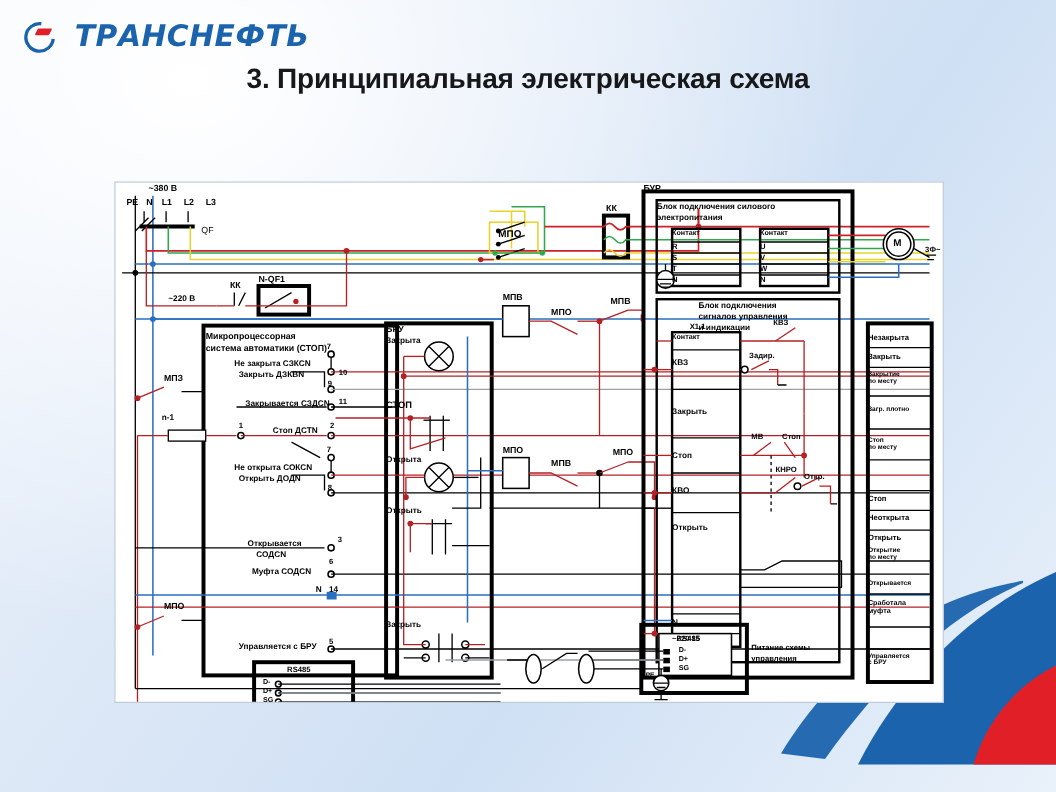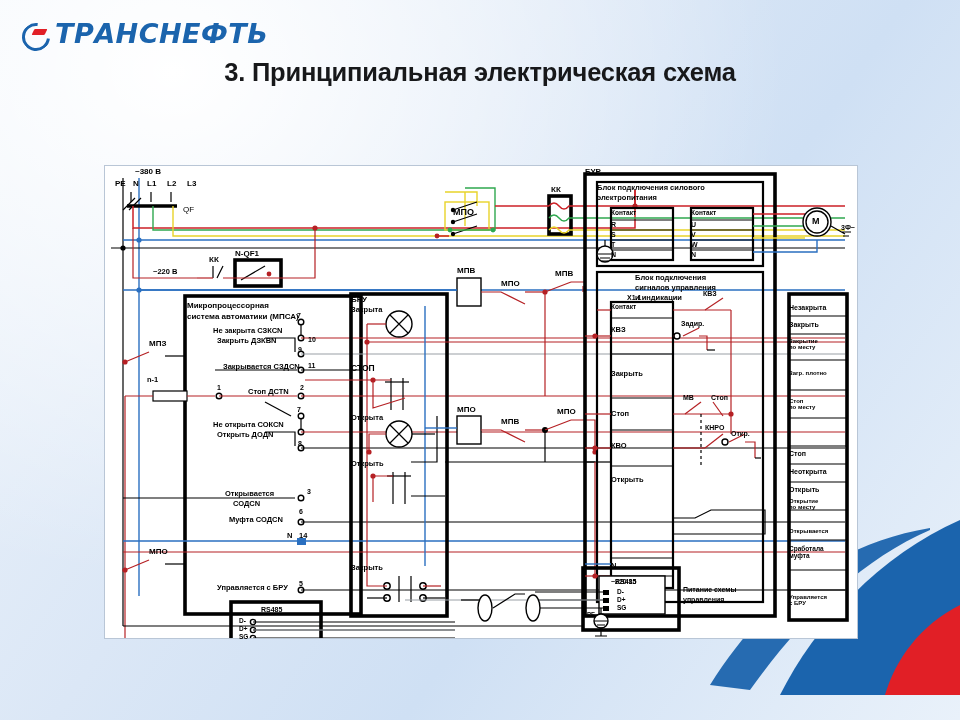--- a/index.html
+++ b/index.html
@@ -5,21 +5,21 @@
   html,body{margin:0;padding:0;}
   body{
     width:960px;height:720px;overflow:hidden;
     font-family:"Liberation Sans",sans-serif;
     background:
       radial-gradient(ellipse at 18% 10%, #ffffff 0%, rgba(255,255,255,0) 55%),
       linear-gradient(125deg,#eef4fb 0%,#dbe7f6 38%,#cfe0f4 62%,#e9f1fa 100%);
     position:relative;
   }
   
-  #logo{position:absolute;left:22px;top:18px;display:flex;align-items:center;gap:7px;}
+  #logo{position:absolute;left:22px;top:18px;display:flex;align-items:flex-start;gap:20px;}
   #logo .mark{width:26px;height:26px;position:relative;}
   #logo .mark .ring{
     position:absolute;left:0;top:2px;width:22px;height:22px;border-radius:50%;
     border:3px solid #1b64ad;border-right-color:transparent;transform:rotate(-38deg);
   }
   #logo .mark .red{
     position:absolute;left:11px;top:8px;width:13px;height:6px;background:#e11f26;
     transform:skewX(-26deg);border-radius:1px;
   }
   #logo .word{
@@ -328,21 +328,21 @@
 <div class="lbl b" style="left:28px;top:14px;font-size:8px">N</div>
 <div class="lbl b" style="left:42px;top:14px;font-size:8px">L1</div>
 <div class="lbl b" style="left:62px;top:14px;font-size:8px">L2</div>
 <div class="lbl b" style="left:82px;top:14px;font-size:8px">L3</div>
 <div class="lbl" style="left:78px;top:40px;font-size:8px">QF</div>
 <div class="lbl b" style="left:48px;top:102px;font-size:7.5px">~220 В</div>
 <div class="lbl b" style="left:104px;top:90px;font-size:8px">КК</div>
 <div class="lbl b" style="left:130px;top:84px;font-size:8px">N-QF1</div>
 
 <div class="lbl b c" style="left:82px;top:136px;width:184px;font-size:8px">Микропроцессорная</div>
-<div class="lbl b c" style="left:82px;top:147px;width:172px;font-size:8px">система автоматики (МПСА)</div>
+<div class="lbl b c" style="left:82px;top:147px;width:172px;font-size:8px">система автоматики (СТОП)</div>
 
 <div class="lbl b" style="left:108px;top:161px;font-size:7.5px">Не закрыта СЗКСN</div>
 <div class="lbl b" style="left:112px;top:171px;font-size:7.5px">Закрыть ДЗКВN</div>
 <div class="lbl b" style="left:192px;top:146px;font-size:7px">7</div>
 <div class="lbl b" style="left:203px;top:170px;font-size:7px">10</div>
 <div class="lbl b" style="left:193px;top:180px;font-size:7px">9</div>
 
 <div class="lbl b" style="left:118px;top:197px;font-size:7.5px">Закрывается СЗДСN</div>
 <div class="lbl b" style="left:203px;top:196px;font-size:7px">11</div>
 

